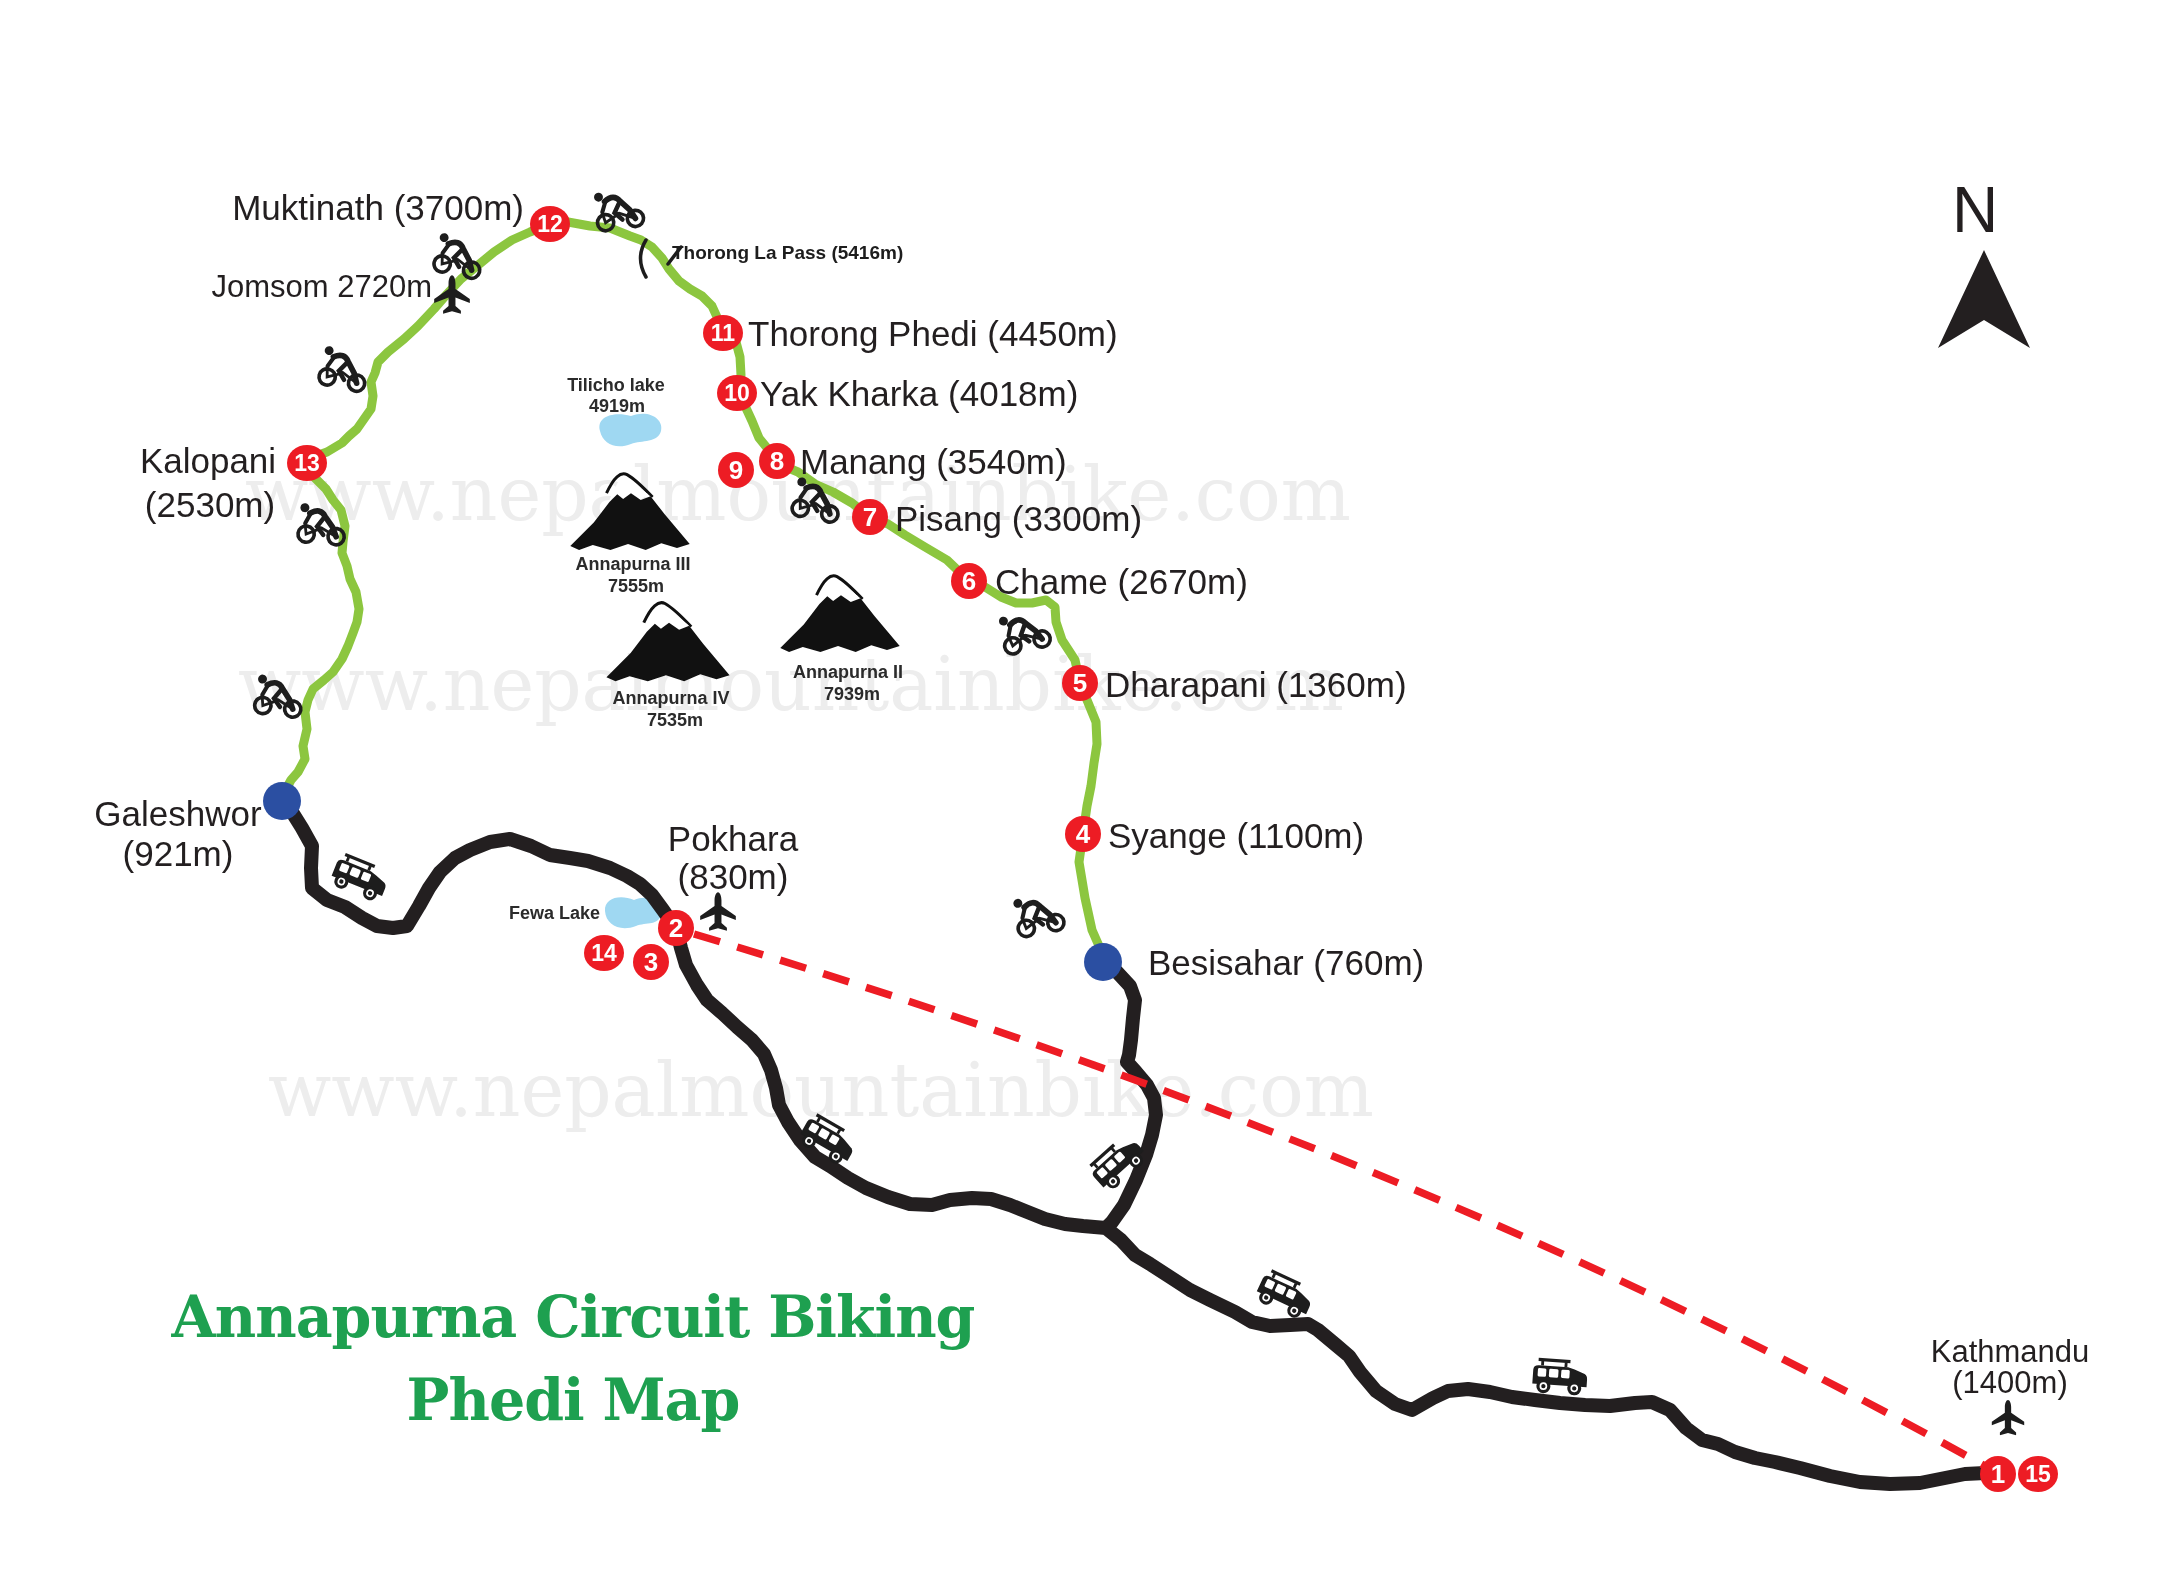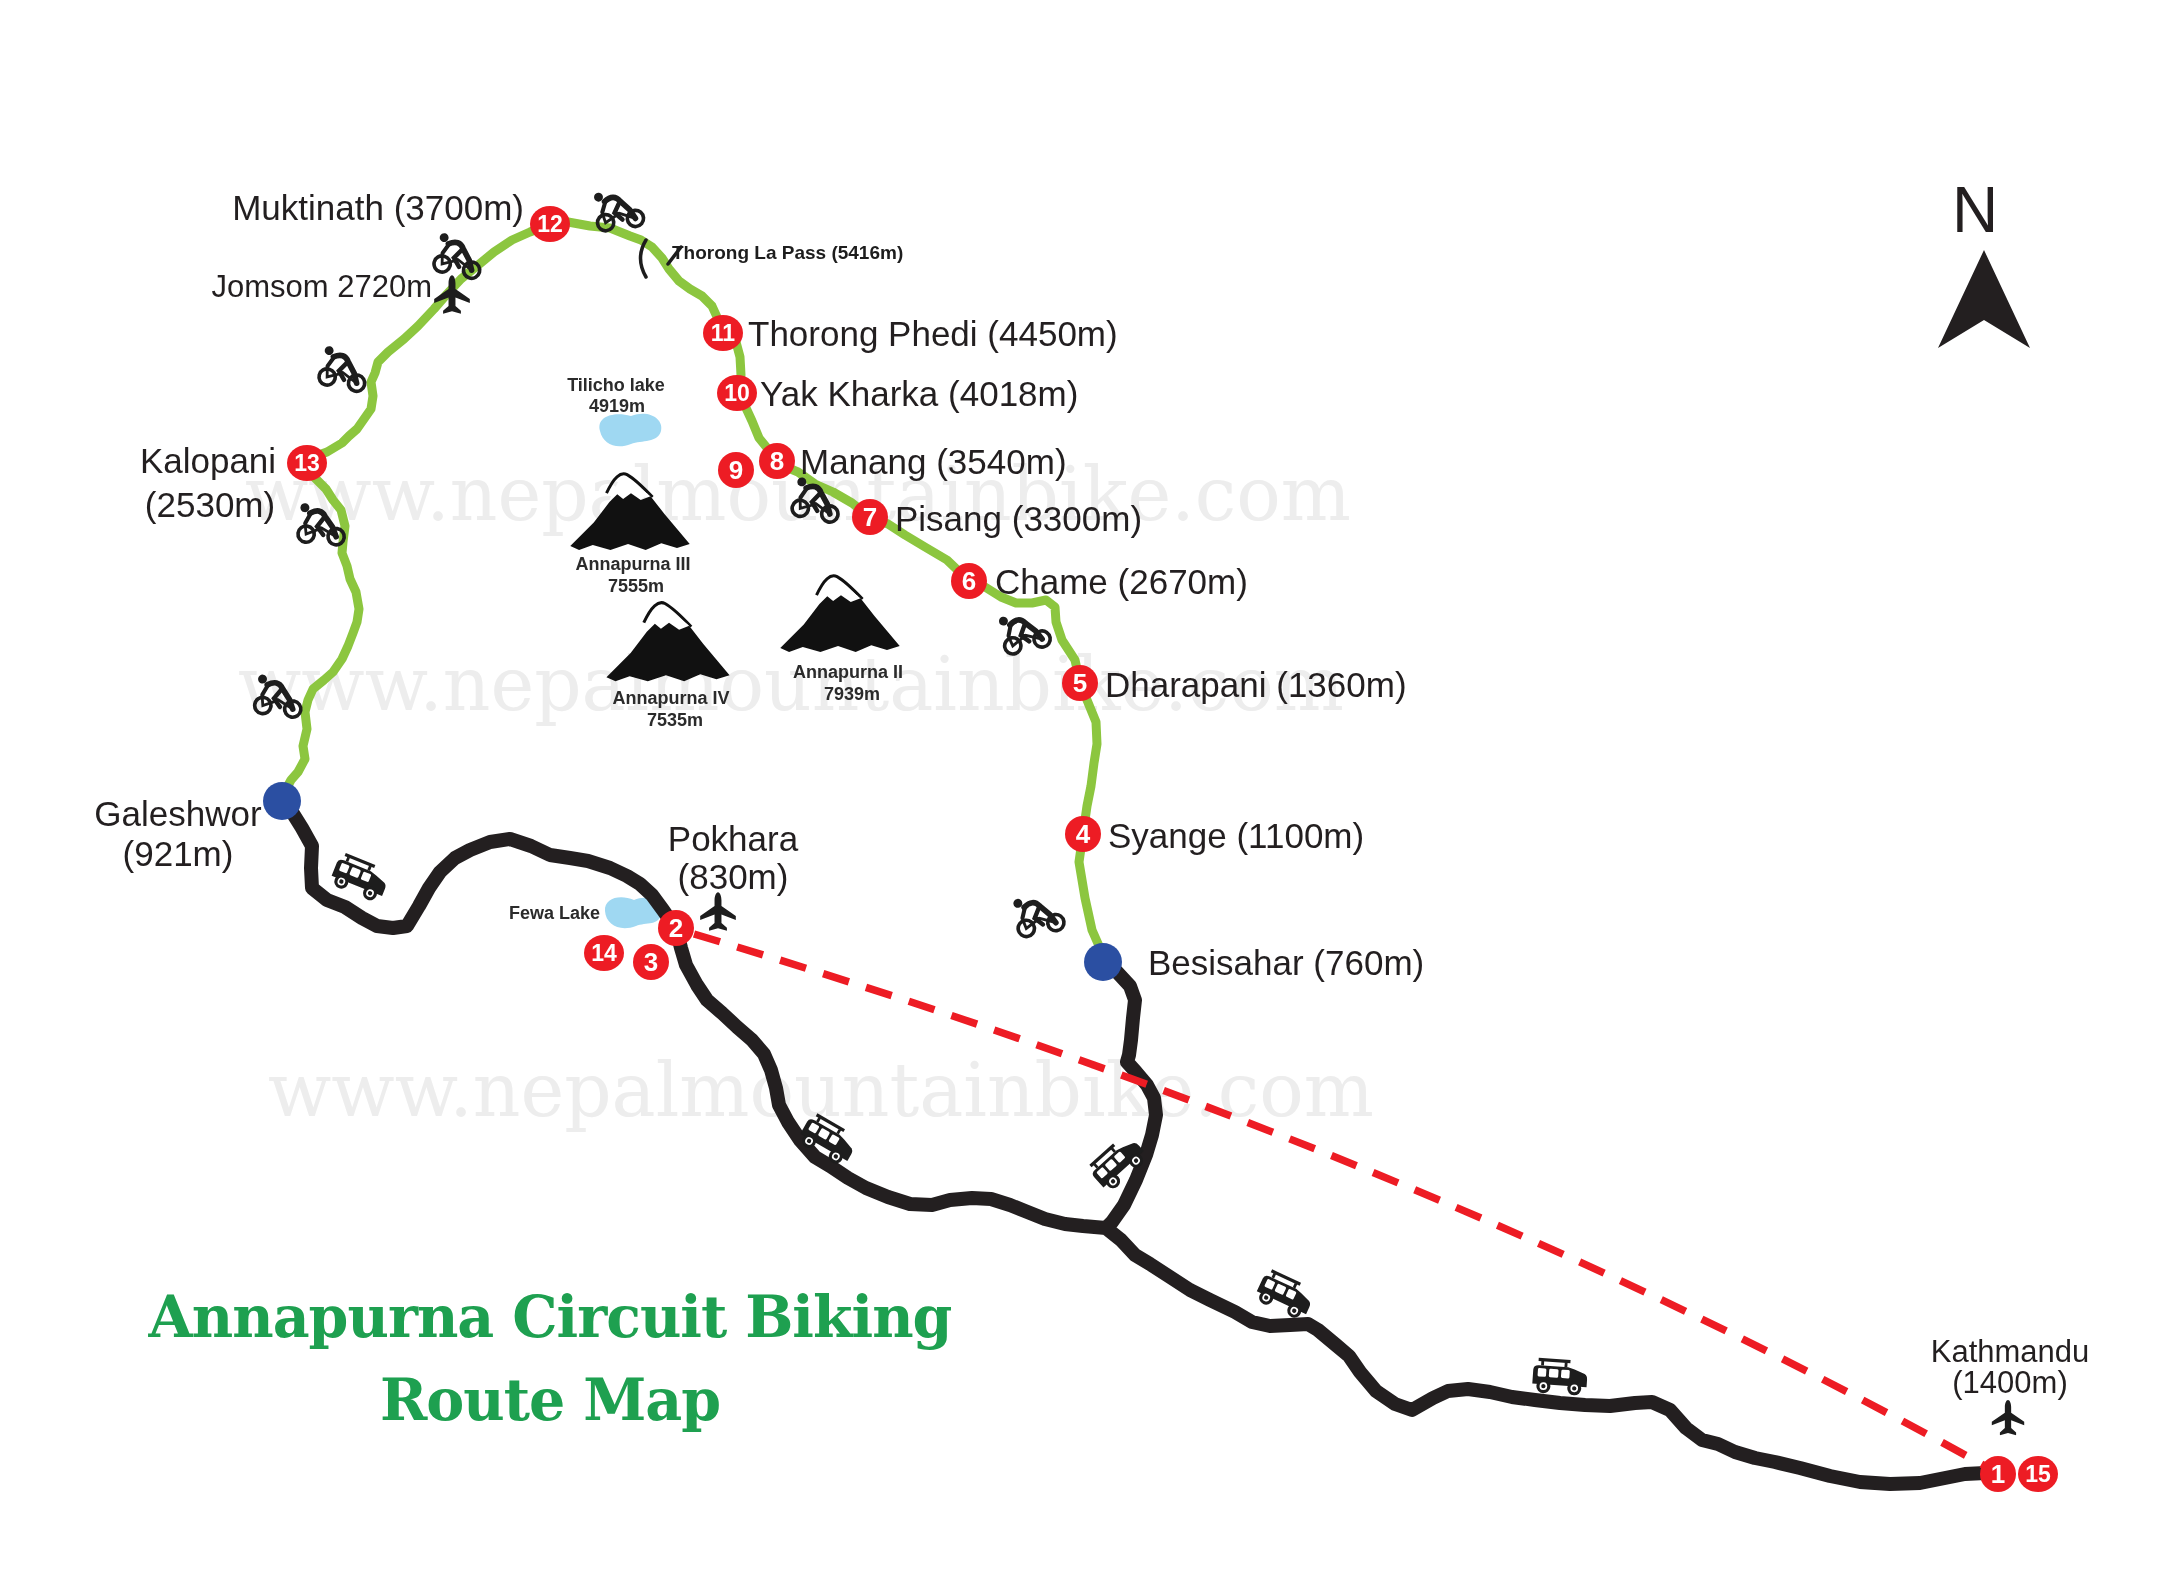--- a/index.html
+++ b/index.html
@@ -251,17 +251,17 @@
         <text x="617" y="412" text-anchor="middle" class="lbl-sm">4919m</text>
         <text x="633" y="570" text-anchor="middle" class="lbl-sm">Annapurna III</text>
         <text x="636" y="592" text-anchor="middle" class="lbl-sm">7555m</text>
         <text x="671" y="704" text-anchor="middle" class="lbl-sm">Annapurna IV</text>
         <text x="675" y="726" text-anchor="middle" class="lbl-sm">7535m</text>
         <text x="848" y="678" text-anchor="middle" class="lbl-sm">Annapurna II</text>
         <text x="852" y="700" text-anchor="middle" class="lbl-sm">7939m</text>
       </g>
   </svg>
 
-  <div id="title" style="color: rgb(30, 160, 80);">
+  <div id="title" style="color: rgb(30, 160, 80); padding-left: 23px;">
     <div class="t1">Annapurna Circuit Biking</div>
-    <div class="t2">Route Map</div>
+    <div class="t2">Phedi Map</div>
   </div>
 </div>
 
 </body></html>

